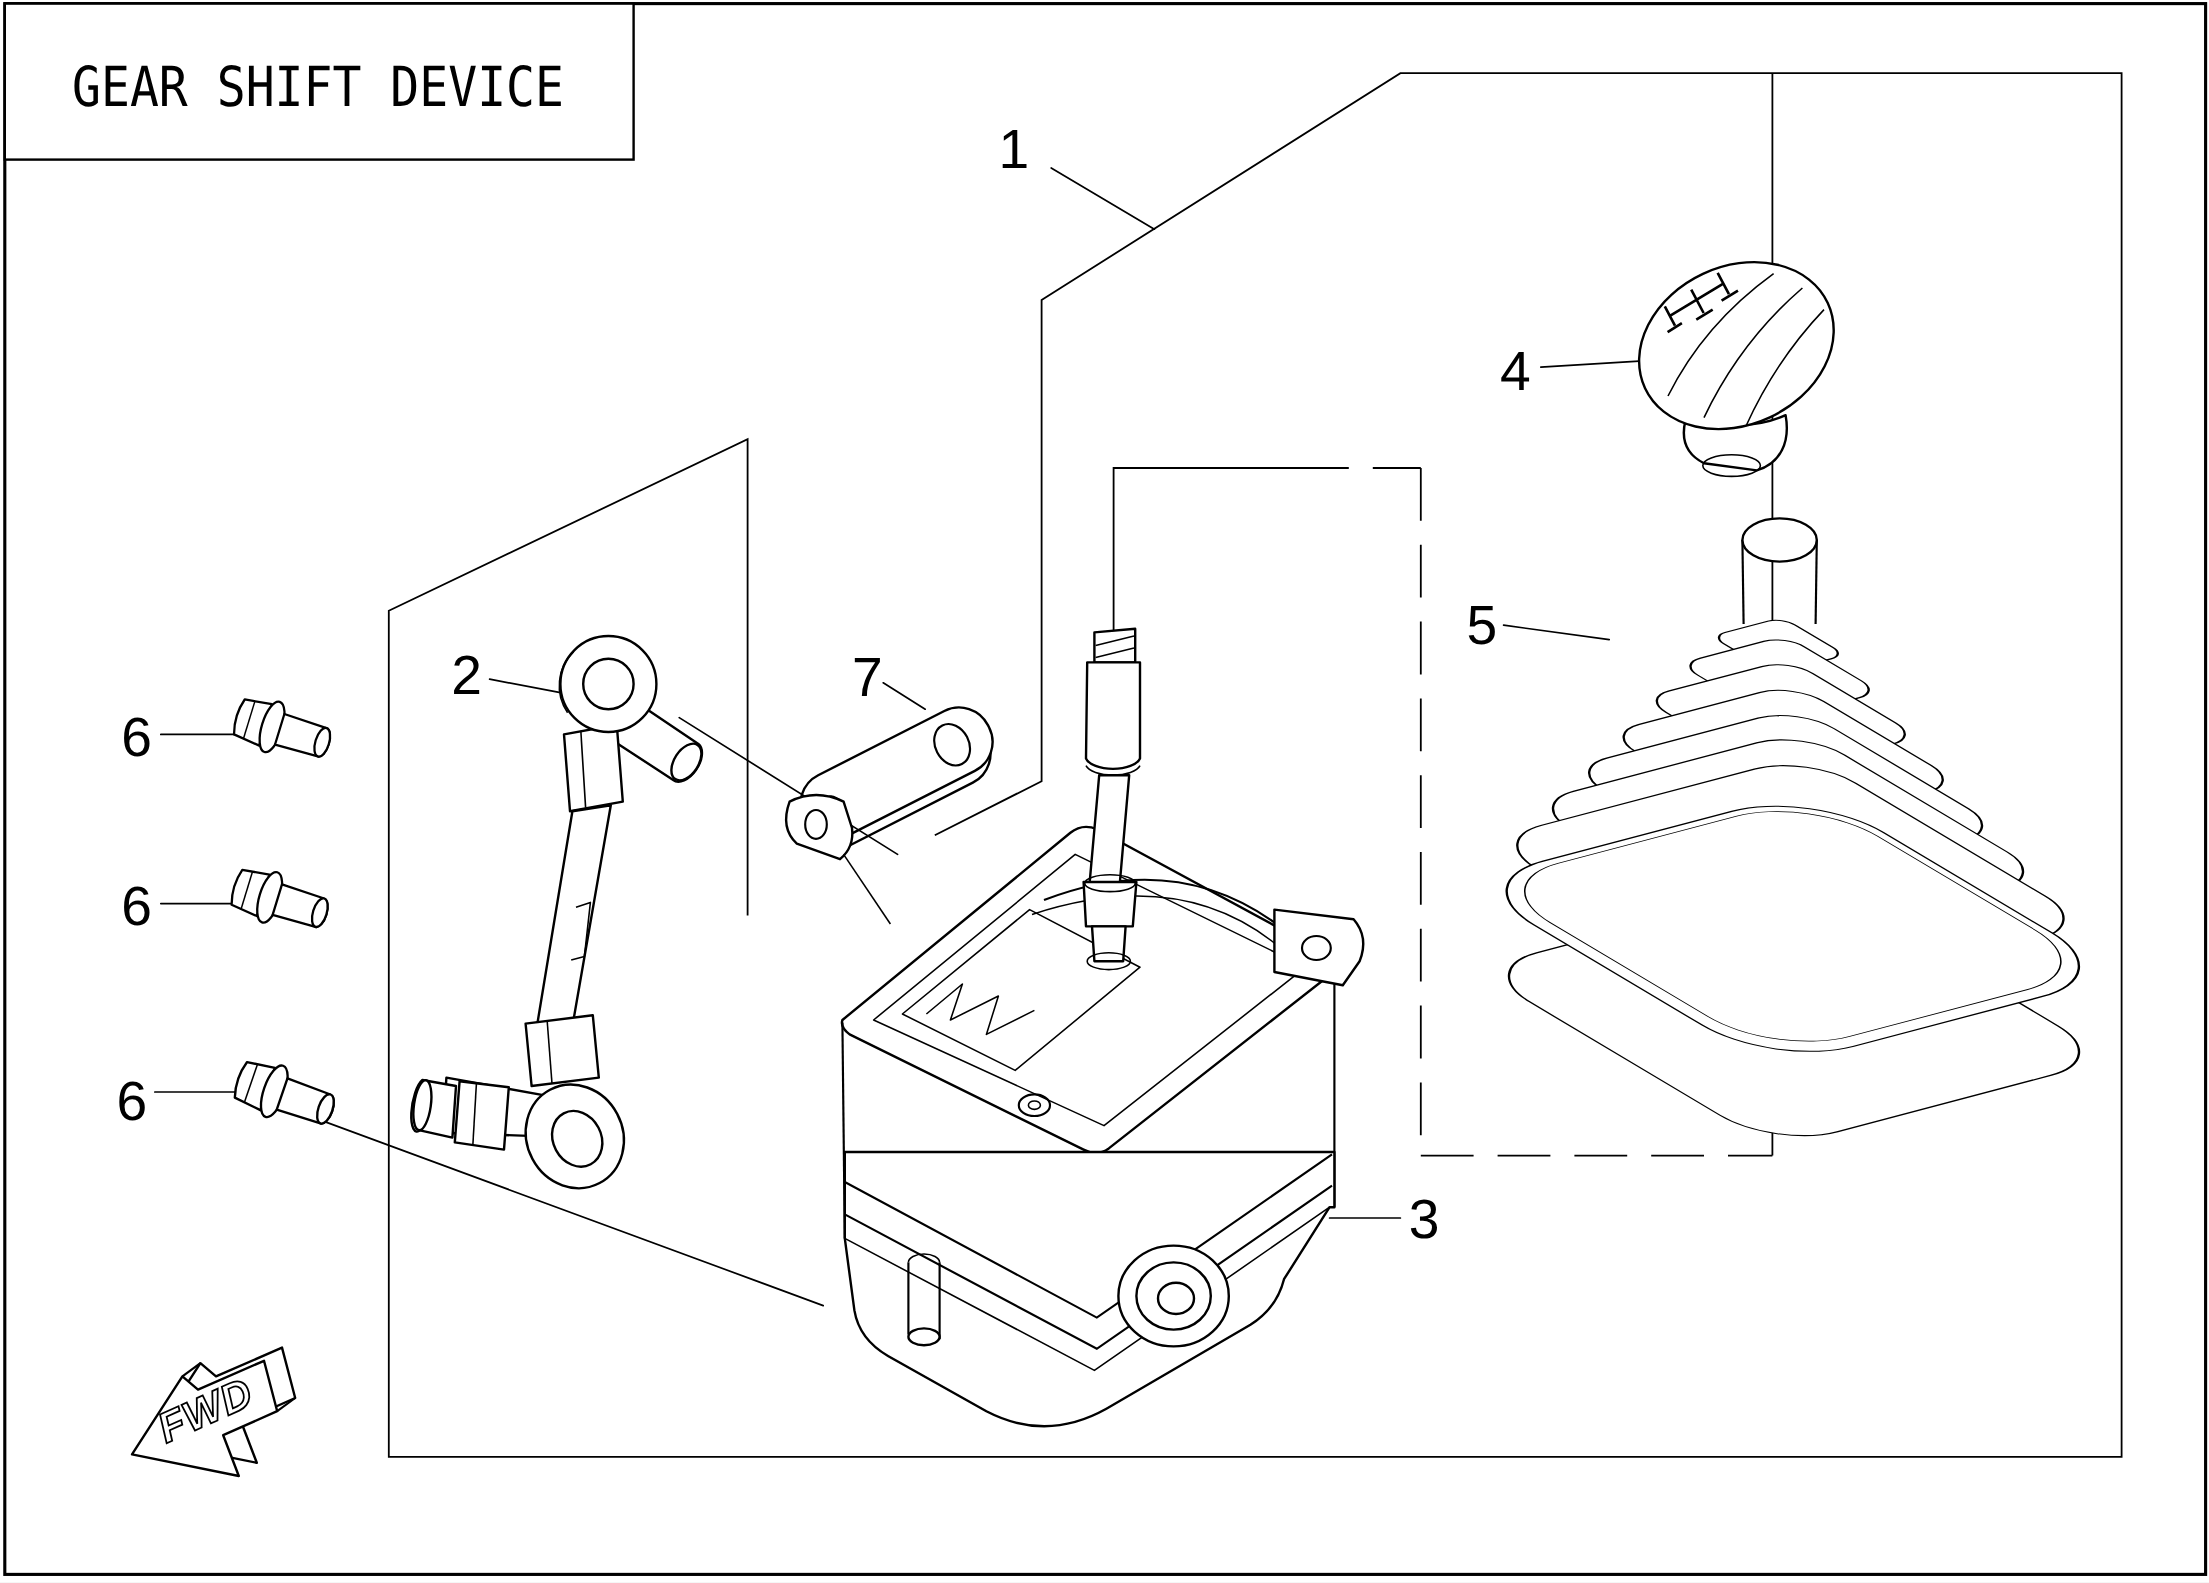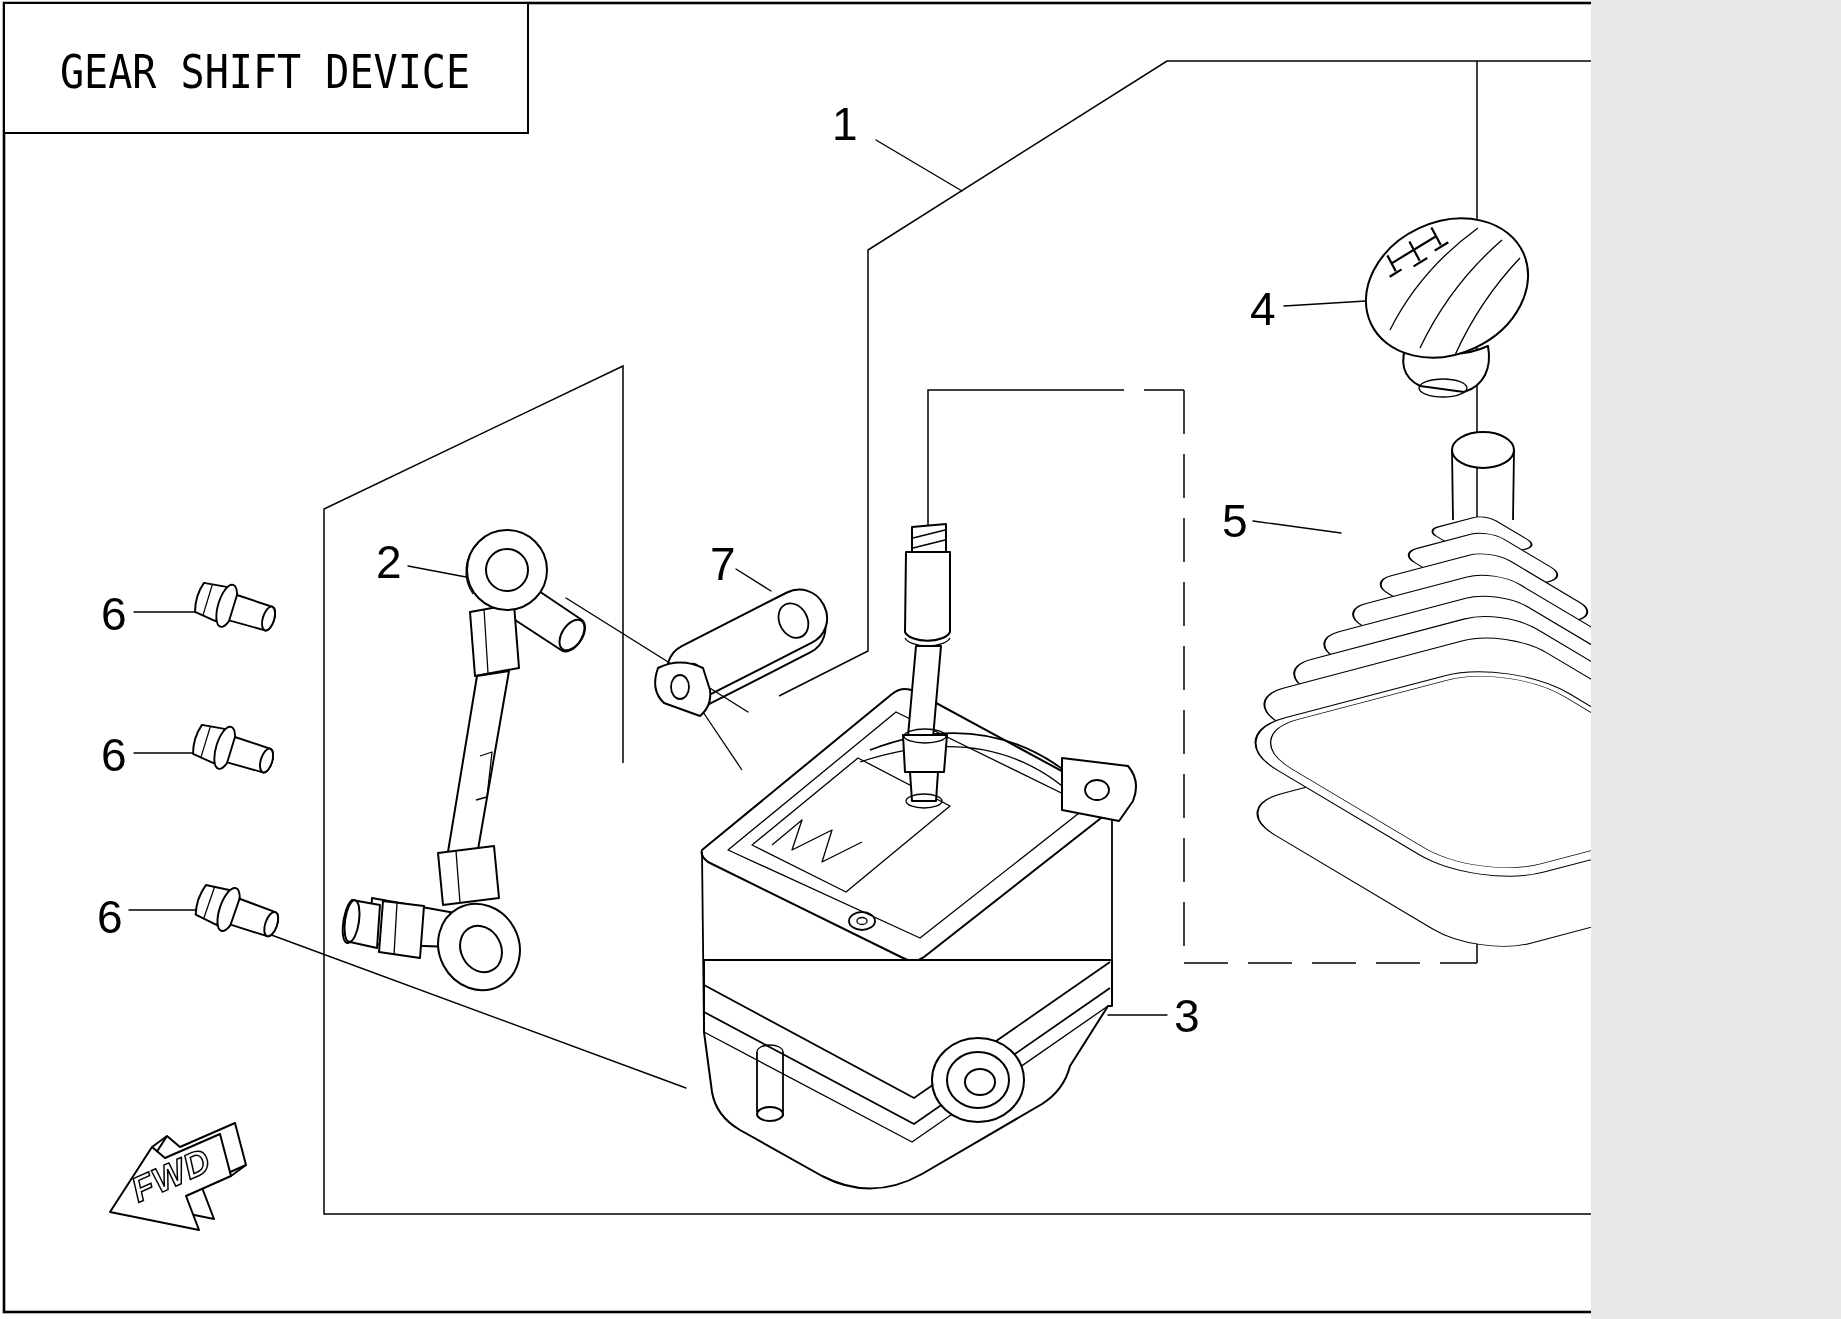--- a/index.html
+++ b/index.html
@@ -1,17 +1,17 @@
 <!DOCTYPE html>
 <html><head>
 <meta charset="utf-8">
 <style>
   html,body{margin:0;padding:0;background:#e8e8e8;}
   #stage{
-    position:relative;width:1591px;height:1319px;background:#ffffff;
+    position:relative;width:1841px;height:1319px;background:#ffffff;
     font-family:"Liberation Sans",sans-serif;overflow:hidden;
   }
   svg{position:absolute;left:0;top:0;}
   .ln{stroke:#000;fill:none;stroke-width:1.4;stroke-linecap:round;}
   .bnd{stroke:#000;fill:none;stroke-width:1.5;stroke-linejoin:miter;}
   .dsh{stroke:#000;fill:none;stroke-width:1.5;stroke-dasharray:44 20;}
   .pt{stroke:#000;fill:#fff;stroke-width:2;stroke-linejoin:round;}
   .pt-thin{stroke:#000;fill:none;stroke-width:1.3;stroke-linejoin:round;}
   .pt-med{stroke:#000;fill:none;stroke-width:1.8;}
   .callout{font-family:"Liberation Sans",sans-serif;font-size:46px;fill:#000;}

